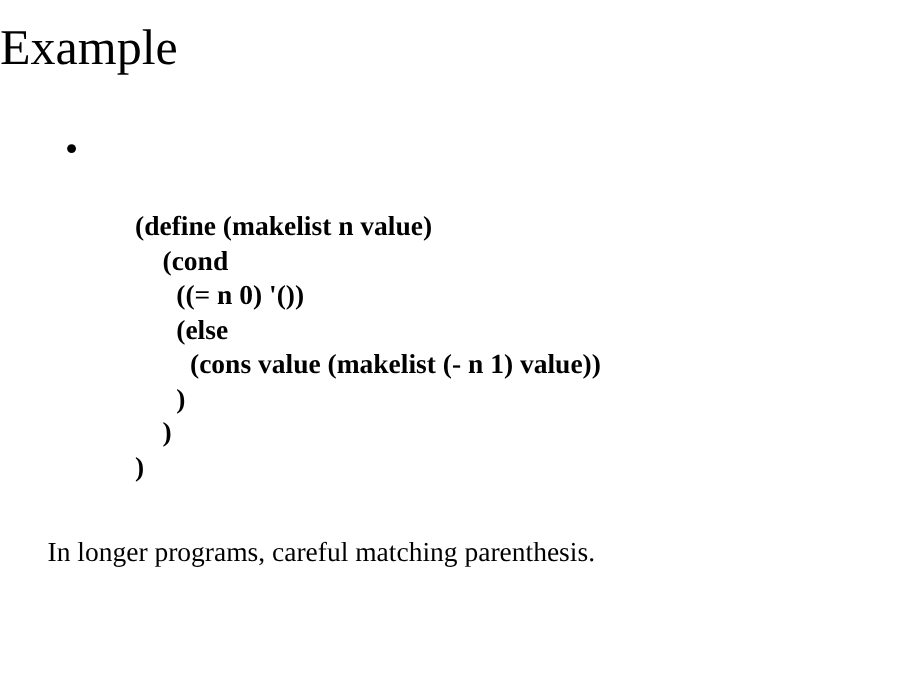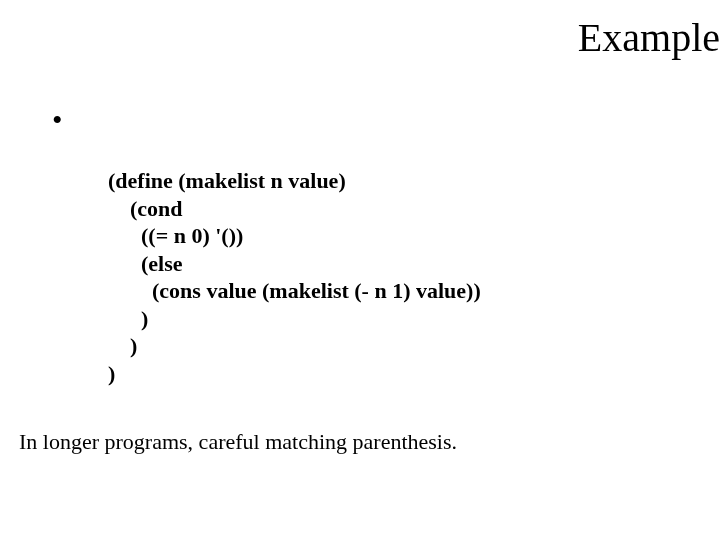--- a/index.html
+++ b/index.html
@@ -11,26 +11,25 @@
     font-family: "Times New Roman", Times, serif;
     color: #000;
   }
   .slide {
     width: 720px;
     height: 540px;
     position: relative;
     box-sizing: border-box;
   }
   .title {
-    text-align: right;
+    text-align: left;
     font-size: 40px;
     font-weight: normal;
     margin: 0;
     padding-top: 14px;
-    padding-left: 40px;
   }
   .bullet-row {
     display: flex;
     align-items: baseline;
     font-size: 30px;
     margin-top: 42px;
     margin-left: 52px;
   }
   .bullet-dot {
     width: 22px;
@@ -40,21 +39,21 @@
     font-size: 22px;
     line-height: 1.25;
     margin-top: 30px;
     margin-left: 108px;
     white-space: pre;
     font-weight: bold;
   }
   .footer-line {
     font-size: 22px;
     margin-top: 42px;
-    margin-left: 19px;
+    margin-left: 38px;
   }
 </style>
 </head>
 <body>
 
 <div class="slide">
 
   <h1 class="title">Example</h1>
 
   <div class="bullet-row">

